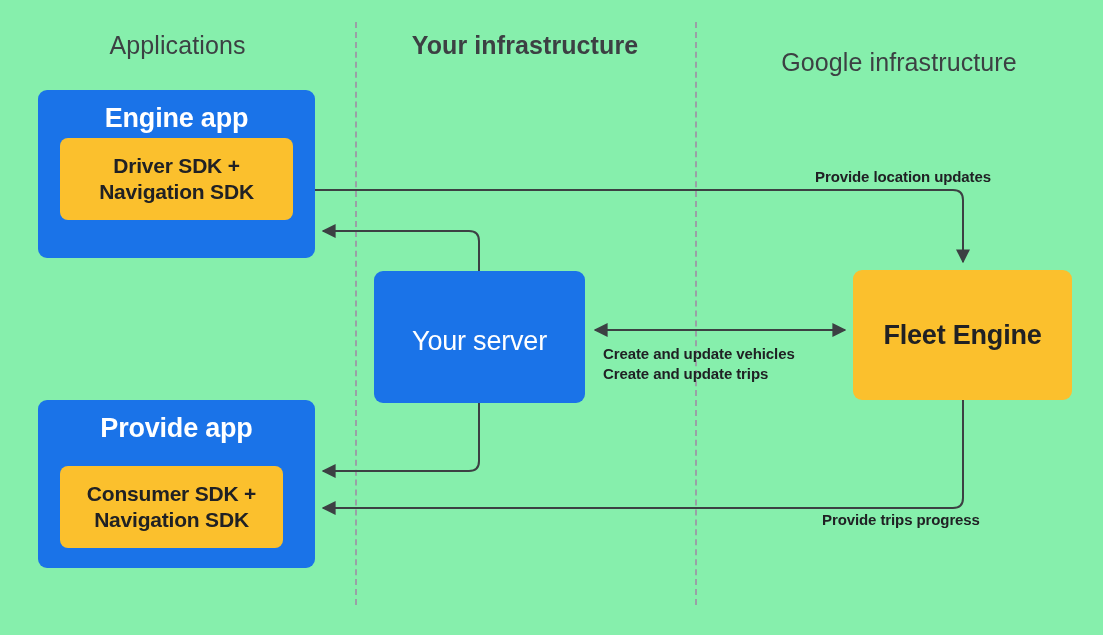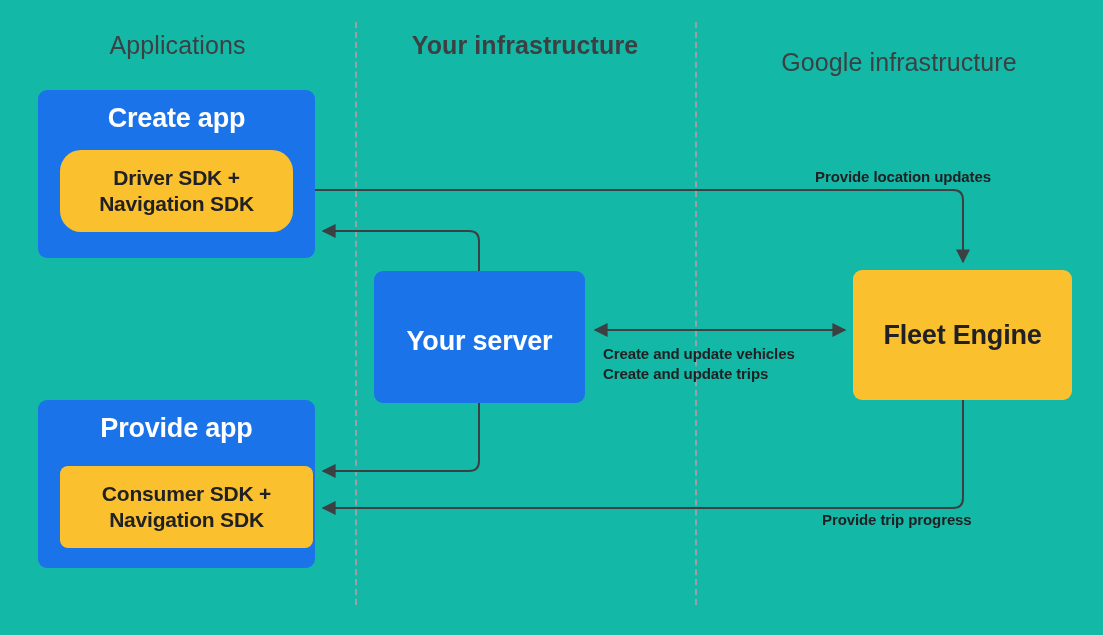--- a/index.html
+++ b/index.html
@@ -3,21 +3,21 @@
 <meta charset="utf-8">
 <title>Fleet Engine Architecture Diagram</title>
 <style>
   html,body{margin:0;padding:0;background:#ffffff;}
   body{
     width:1103px;height:635px;
     font-family:"Liberation Sans", sans-serif;
     -webkit-font-smoothing:antialiased;
     overflow:hidden;
   }
-  #stage{position:relative;width:1103px;height:635px;background:#14b8a6;}
+  #stage{position:relative;width:1103px;height:635px;background:#86efac;}
 
   
   .col-header{
     position:absolute;
     font-size:25px;
     font-weight:400;
     color:#3c4043;
     letter-spacing:0.1px;
     white-space:nowrap;
     text-align:center;
@@ -75,30 +75,30 @@
     text-align:center;
     color:#202124;
     font-size:21px;
     font-weight:700;
     line-height:1.25;
     letter-spacing:-0.2px;
   }
 
   
   #driver-app{left:38px;top:90px;width:277px;height:168px;}
-  #driver-sdk {left:60px;top:150px;width:233px;height:82px;border-radius:21px;}
+  #driver-sdk {left:60px;top:138px;width:233px;height:82px;}
 
   
   #consumer-app{left:38px;top:400px;width:277px;height:168px;}
-  #consumer-sdk{left:60px;top:466px;width:253px;height:82px;}
+  #consumer-sdk{left:60px;top:466px;width:223px;height:82px;}
 
   
   #your-server{left:374px;top:271px;width:211px;height:132px;}
   #your-server .node-label{
-    color:#ffffff;font-size:27px;font-weight:700;letter-spacing:-0.2px;
+    color:#ffffff;font-size:27px;font-weight:400;letter-spacing:-0.2px;
     white-space:nowrap;
     margin-top:8px;
   }
 
   
   #fleet-engine{left:853px;top:270px;width:219px;height:130px;}
   #fleet-engine .node-label{
     color:#202124;font-size:27px;font-weight:700;letter-spacing:-0.2px;
     white-space:nowrap;
   }
@@ -144,21 +144,21 @@
     <path d="M 479 271 L 479 241 Q 479 231 469 231 L 323 231" fill="none" stroke="#3c4043" stroke-width="2" marker-end="url(#arrow-end)"></path>
 
     <path d="M 595 330 L 845 330" fill="none" stroke="#3c4043" stroke-width="2" marker-start="url(#arrow-end)" marker-end="url(#arrow-end)"></path>
 
     <path d="M 479 403 L 479 461 Q 479 471 469 471 L 323 471" fill="none" stroke="#3c4043" stroke-width="2" marker-end="url(#arrow-end)"></path>
 
     <path d="M 963 400 L 963 498 Q 963 508 953 508 L 323 508" fill="none" stroke="#3c4043" stroke-width="2" marker-end="url(#arrow-end)"></path>
   </svg>
 
   <div class="node node-blue app-box" id="driver-app">
-    <span class="app-title">Create app</span>
+    <span class="app-title">Engine app</span>
   </div>
   <div class="sdk-box" id="driver-sdk">
     <span>
       <span>Driver SDK +</span><br>
       <span>Navigation SDK</span>
     </span>
   </div>
 
   <div class="node node-blue app-box" id="consumer-app">
     <span class="app-title">Provide app</span>
@@ -178,15 +178,15 @@
     <span class="node-label">Fleet Engine</span>
   </div>
 
   <div class="edge-label" id="label-location-updates">Provide location updates</div>
 
   <div class="edge-label" id="label-create-update">
     <span>Create and update vehicles</span><br>
     <span>Create and update trips</span>
   </div>
 
-  <div class="edge-label" id="label-trip-progress">Provide trip progress</div>
+  <div class="edge-label" id="label-trip-progress">Provide trips progress</div>
 
 </div>
 
 </body></html>

